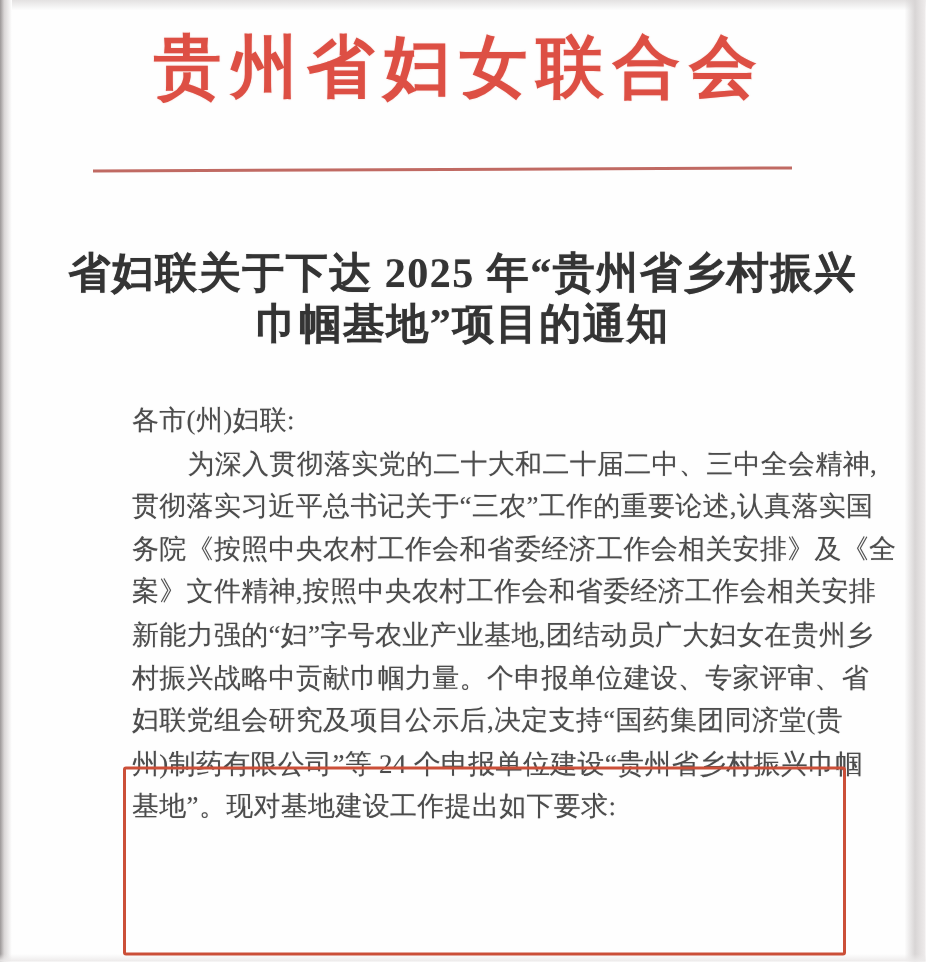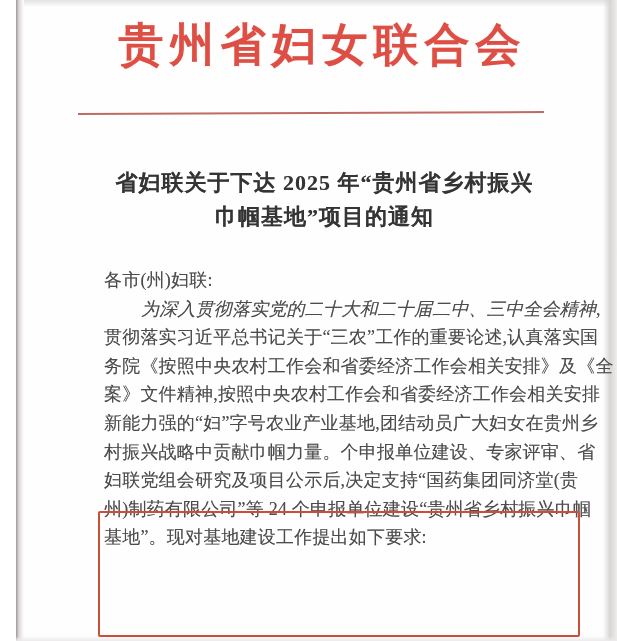--- a/index.html
+++ b/index.html
@@ -6,21 +6,20 @@
   body {
     width: 617px; height: 641px;
     background: #ffffff;
     font-family: "Liberation Serif", "DejaVu Serif", serif;
     position: relative;
     overflow: hidden;
   }
   .page {
     position: absolute; inset: 0;
     background: #fefefe;
-    margin-left: 16px;
   }
   
   .edge-left {
     position: absolute; left: 0; top: 0; bottom: 0; width: 8px;
     background: linear-gradient(to right, #9b9797 0%, #d9d6d6 35%, #ffffff 100%);
   }
   .edge-top {
     position: absolute; left: 0; top: 0; right: 0; height: 7px;
     background: linear-gradient(to bottom, #e3e1e1 0%, rgba(255,255,255,0) 100%);
   }
@@ -42,38 +41,38 @@
     text-shadow: 0 0 1px rgba(221,79,68,0.35);
   }
   .red-rule {
     position: absolute; top: 112px; left: 62px; width: 466px; height: 2px;
     background: var(--rule_red, #c06a63);
     transform: rotate(-0.25deg);
   }
   .doc-title {
     position: absolute; top: 166px; left: 0; width: 617px;
     text-align: center;
-    font-size: 22px; font-weight: 700;
+    font-size: 28px; font-weight: 700;
     color: #343434;
     line-height: 34px;
     letter-spacing: 1px;
     text-shadow: 0 0 0.5px rgba(40,40,40,0.5);
   }
   .body-text {
     position: absolute; top: 266px; left: 88px; width: 472px;
     font-size: 18px;
     color: var(--body_text, #4c4c4c);
     text-shadow: 0 0 0.6px rgba(90,90,90,0.45);
   }
   .body-line {
     height: 28.6px; line-height: 28.6px;
     white-space: nowrap;
     letter-spacing: 0.2px;
   }
-  .body-line.indent { padding-left: 37px; font-style: italic; }
+  .body-line.indent { padding-left: 37px; }
   .highlight-box {
     position: absolute; left: 82px; top: 511px; width: 478px; height: 122px;
     border: 2px solid var(--highlight_border, #cb4f38);
     border-radius: 2px;
     pointer-events: none;
   }
 </style>
 </head>
 <body>
 

